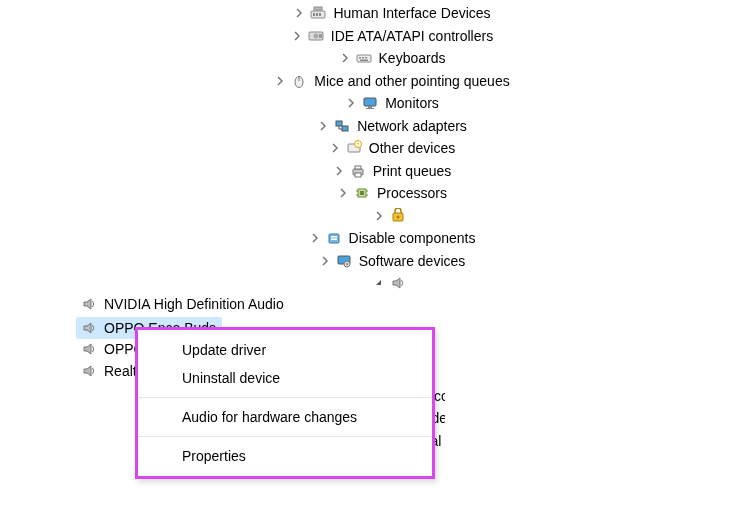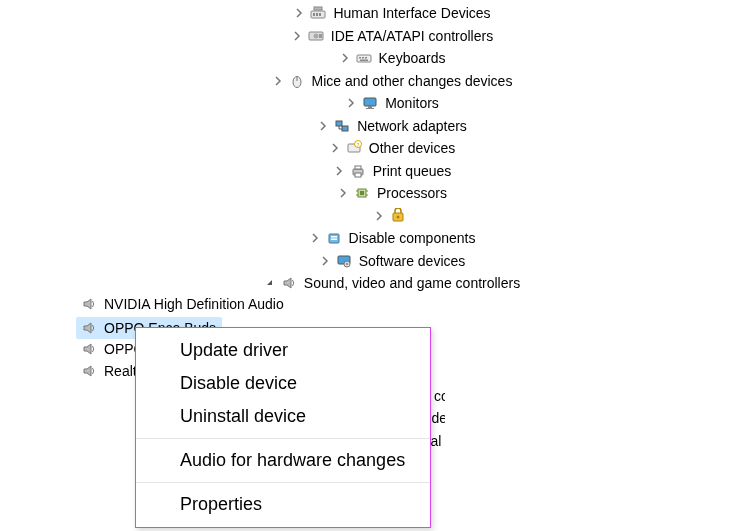--- a/index.html
+++ b/index.html
@@ -64,24 +64,24 @@
     border-radius: 2px;
     padding-right: 4px;
     height: 22px;
   }
   .context-menu {
     position: absolute;
     left: 135px;
     top: 327px;
     width: 294px;
     background: #fff;
-    border: 1px solid #d946ef;
+    border: 3px solid #d946ef;
     box-shadow: 2px 3px 6px rgba(0,0,0,0.15);
     padding: 6px 0;
-    font-size: 18px;
+    font-size: 14px;
     z-index: 10;
   }
   .context-item {
     padding: 6px 18px 6px 44px;
     cursor: default;
   }
   .context-sep {
     border-top: 1px solid #e5e5e5;
     margin: 5px 0;
   }
@@ -148,21 +148,21 @@
         <svg width="10" height="10" viewBox="0 0 10 10">
           <path d="M3 1 L7 5 L3 9" fill="none" stroke="#777" stroke-width="1.5"></path>
         </svg>
       </span>
       <span class="icon">
         <svg width="16" height="16">
           <ellipse cx="8" cy="9" rx="4" ry="5.5" fill="#eee" stroke="#777"></ellipse>
           <line x1="8" y1="3.5" x2="8" y2="8" stroke="#777"></line>
         </svg>
       </span>
-      <span class="label">Mice and other changes devices</span>
+      <span class="label">Mice and other pointing queues</span>
     </div>
     <div class="row">
       <span class="expander">
         <svg width="10" height="10" viewBox="0 0 10 10">
           <path d="M3 1 L7 5 L3 9" fill="none" stroke="#777" stroke-width="1.5"></path>
         </svg>
       </span>
       <span class="icon">
         <svg width="16" height="16">
           <rect x="2" y="3" width="12" height="8" rx="1" fill="#4aa3df" stroke="#555"></rect>
@@ -284,21 +284,20 @@
         <svg width="10" height="10" viewBox="0 0 10 10">
           <path d="M2 7 L7 7 L7 2 Z" fill="#555"></path>
         </svg>
       </span>
       <span class="icon">
         <svg width="16" height="16">
           <path d="M3 6 L6 6 L10 3 L10 13 L6 10 L3 10 Z" fill="#bbb" stroke="#777"></path>
           <path d="M11.5 5 Q14 8 11.5 11" fill="none" stroke="#777"></path>
         </svg>
       </span>
-      <span class="label">Sound, video and game controllers</span>
     </div>
     <div class="child-row">
       <span class="icon">
         <svg width="16" height="16">
           <path d="M3 6 L6 6 L10 3 L10 13 L6 10 L3 10 Z" fill="#bbb" stroke="#777"></path>
           <path d="M11.5 5 Q14 8 11.5 11" fill="none" stroke="#777"></path>
         </svg>
       </span>
       <span class="label">NVIDIA High Definition Audio</span>
     </div>
@@ -374,19 +373,18 @@
           <path d="M8 8 L11 6" stroke="#555" stroke-width="1.5"></path>
           <rect x="10" y="4.5" width="2.2" height="2.2" fill="#555"></rect>
         </svg>
       </span>
       <span class="label clip" style="width: 58px;">Universal Serial Bus controllers</span>
     </div>
   </div>
 
 <div class="context-menu" id="cmenu">
     <div class="context-item">Update driver</div>
-    <div class="context-item">Disable device</div>
     <div class="context-item">Uninstall device</div>
     <div class="context-sep"></div>
     <div class="context-item">Audio for hardware changes</div>
     <div class="context-sep"></div>
     <div class="context-item">Properties</div>
   </div>
 
 </body></html>

